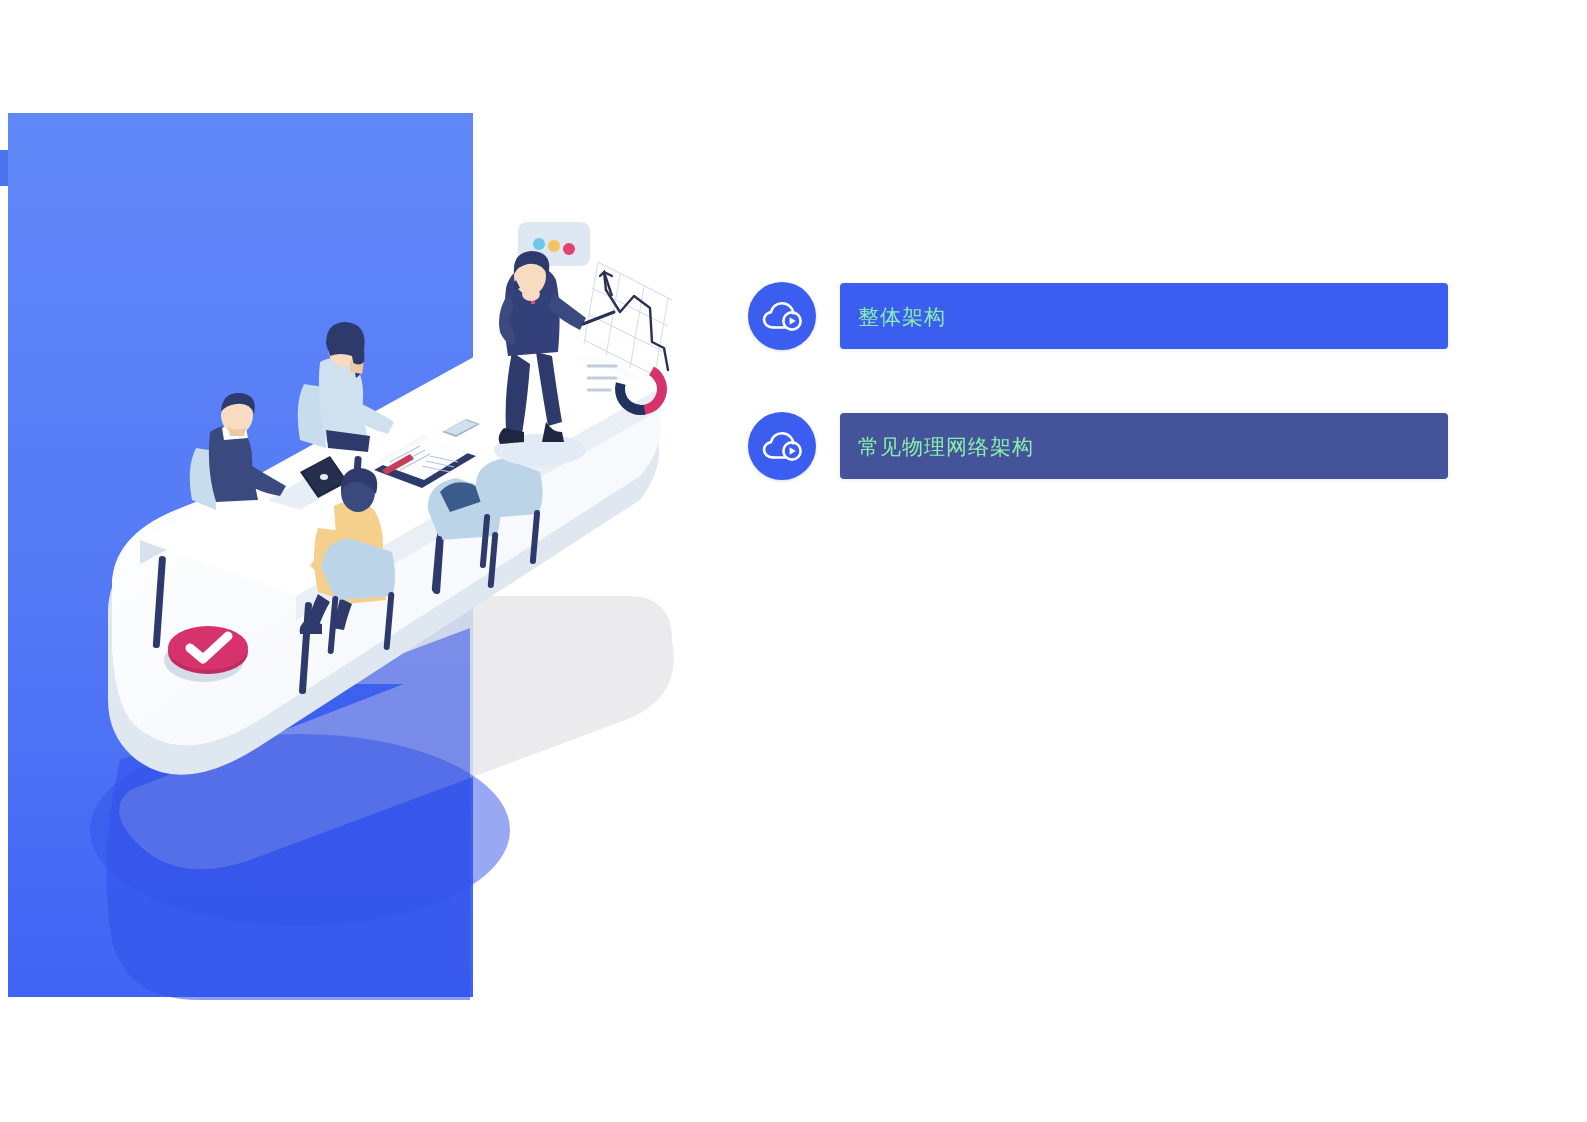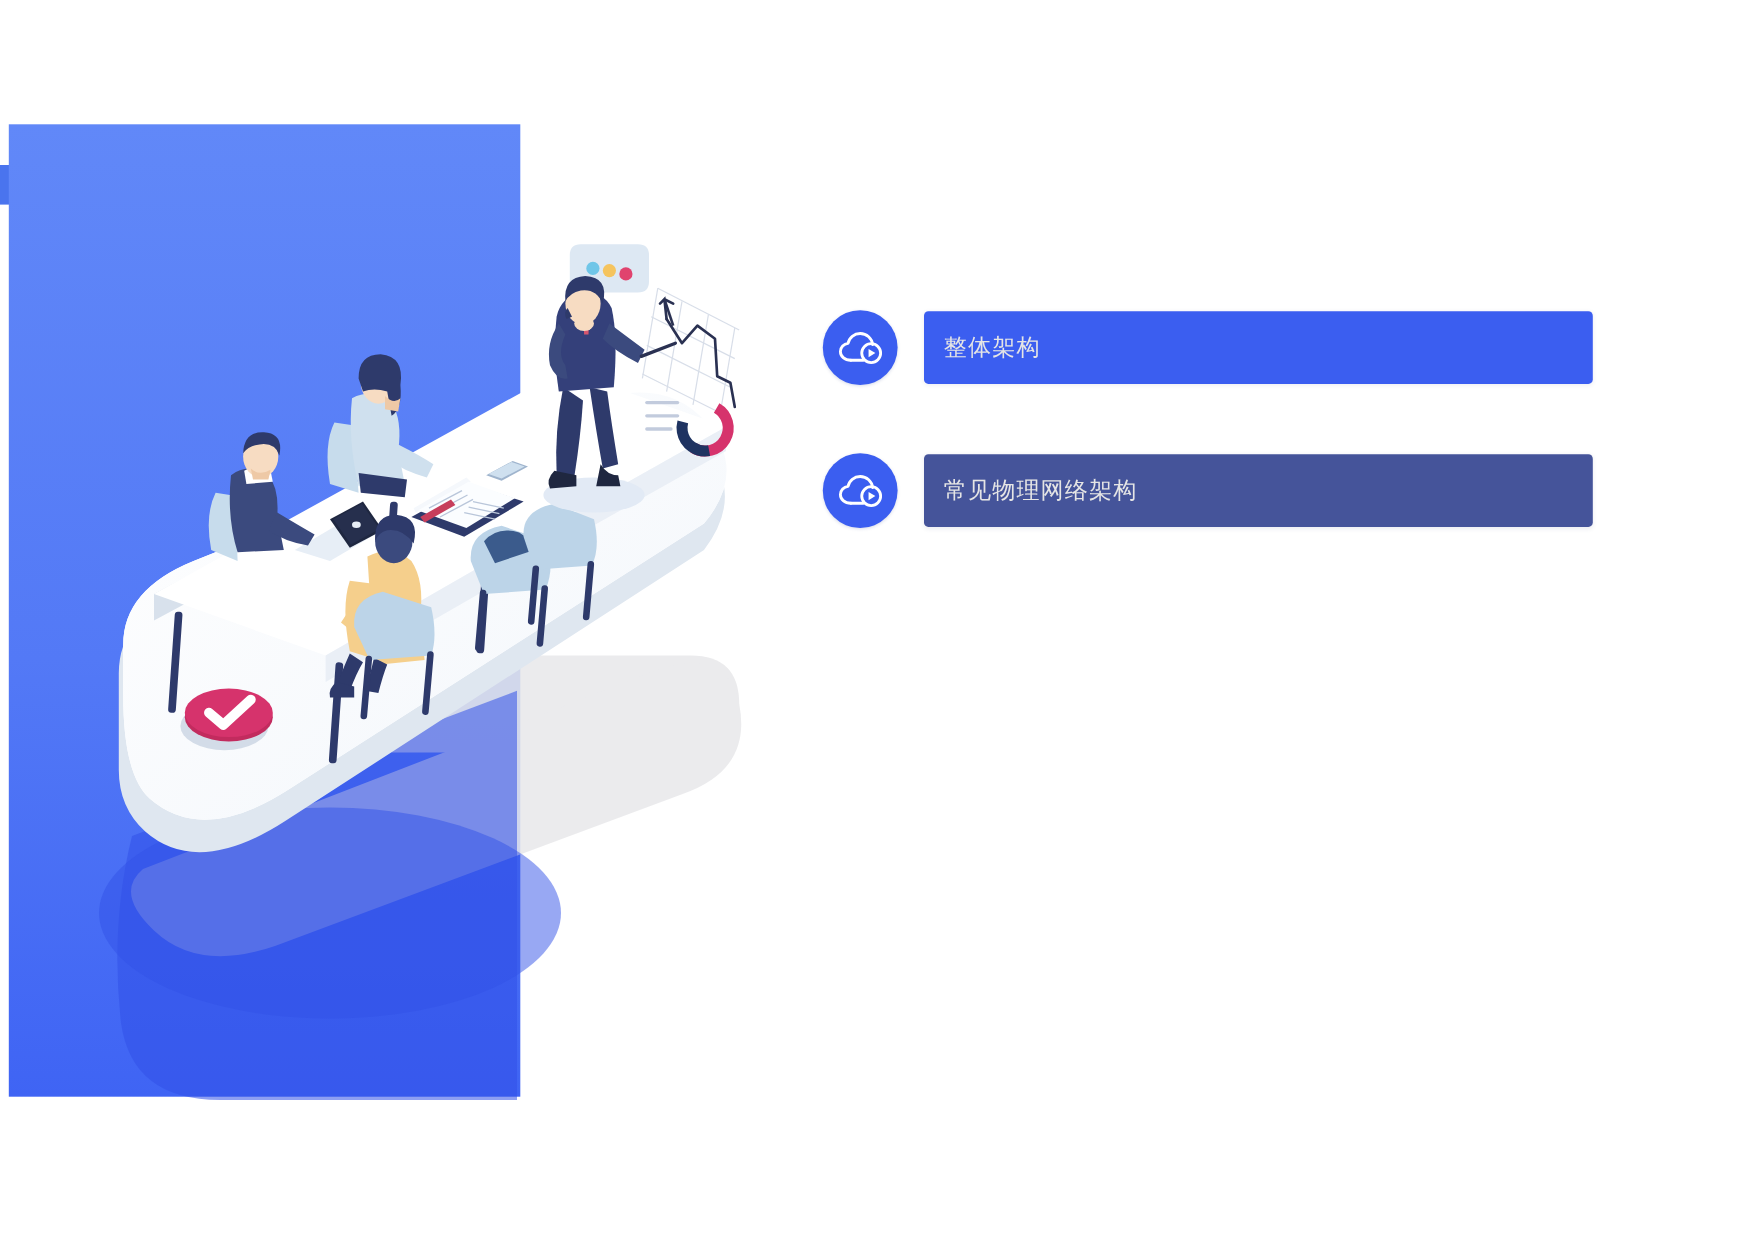--- a/index.html
+++ b/index.html
@@ -69,21 +69,21 @@
     border-radius: 4px;
     display: flex;
     align-items: center;
     box-shadow: 0 1px 4px rgba(60,70,120,0.10);
   }
   .agenda-bar.tone-primary { background: #3b5ef0; }
   .agenda-bar.tone-muted   { background: #45549a; }
 
   .agenda-label {
     padding-left: 18px;
-    color: #e5e5e5;
+    color: #86efac;
     font-size: 21px;
     letter-spacing: 1px;
     line-height: 1;
     white-space: nowrap;
   }
 </style>
 </head>
 <body>
 
 <div id="illustration-panel">

